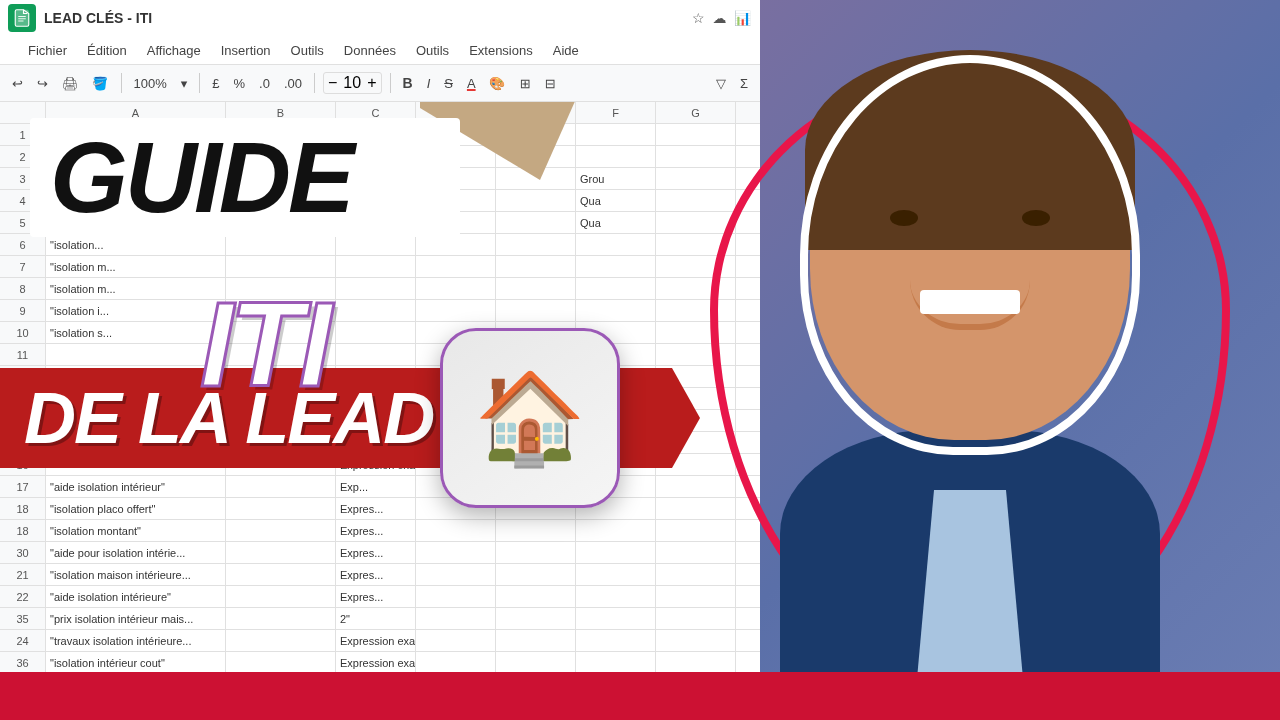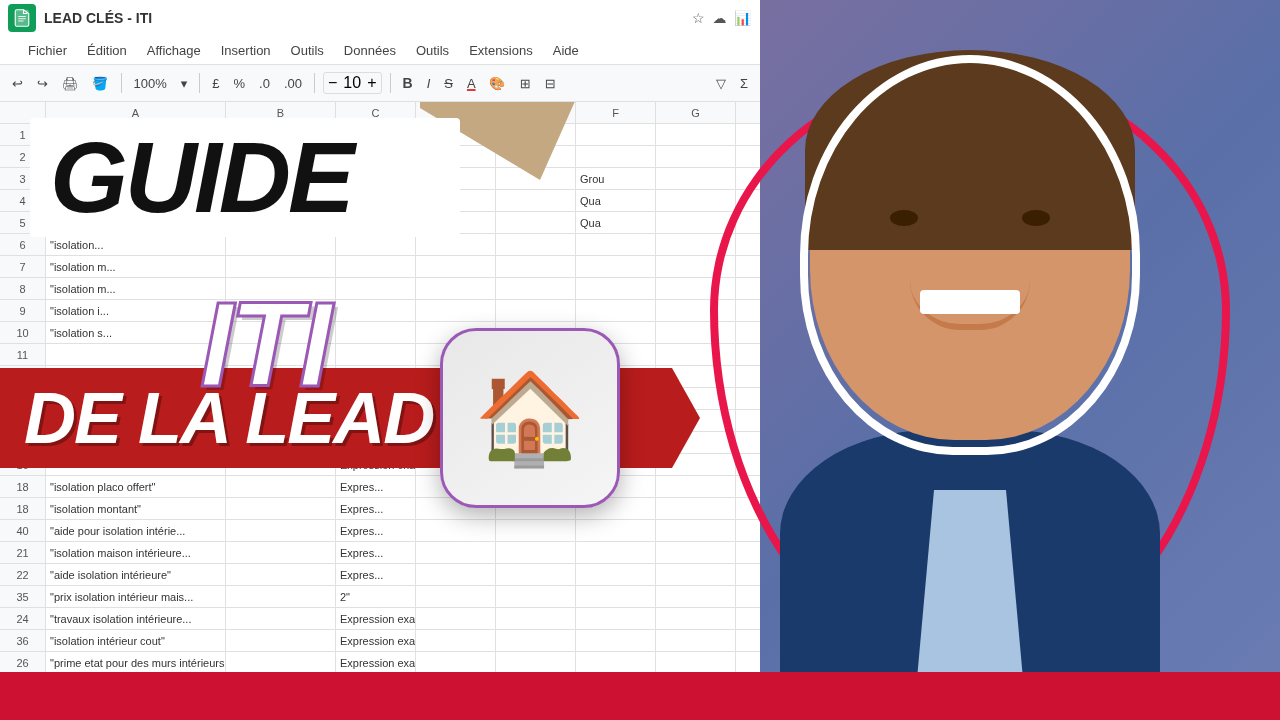--- a/index.html
+++ b/index.html
@@ -705,41 +705,51 @@
         <div class="row-num">16</div>
         <div class="grid-cell col-a"></div>
         <div class="grid-cell col-b"></div>
         <div class="grid-cell col-c">Expression exacte</div>
         <div class="grid-cell col-d"></div>
         <div class="grid-cell col-e"></div>
         <div class="grid-cell col-f">Qua</div>
         <div class="grid-cell col-g"></div>
       </div>
       <div class="grid-row">
+        <div class="row-num">17</div>
+        <div class="grid-cell col-a">"aide isolation intérieur"</div>
+        <div class="grid-cell col-b"></div>
+        <div class="grid-cell col-c">Exp...</div>
+        <div class="grid-cell col-d"></div>
+        <div class="grid-cell col-e"></div>
+        <div class="grid-cell col-f">Qua</div>
+        <div class="grid-cell col-g"></div>
+      </div>
+      <div class="grid-row">
         <div class="row-num">18</div>
         <div class="grid-cell col-a">"isolation placo offert"</div>
         <div class="grid-cell col-b"></div>
         <div class="grid-cell col-c">Expres...</div>
         <div class="grid-cell col-d"></div>
         <div class="grid-cell col-e"></div>
         <div class="grid-cell col-f"></div>
         <div class="grid-cell col-g"></div>
       </div>
       <div class="grid-row">
         <div class="row-num">18</div>
         <div class="grid-cell col-a">"isolation montant"</div>
         <div class="grid-cell col-b"></div>
         <div class="grid-cell col-c">Expres...</div>
         <div class="grid-cell col-d"></div>
         <div class="grid-cell col-e"></div>
         <div class="grid-cell col-f"></div>
         <div class="grid-cell col-g"></div>
       </div>
       <div class="grid-row">
-        <div class="row-num">40</div>
+        <div class="row-num">30</div>
         <div class="grid-cell col-a">"aide pour isolation intérie...</div>
         <div class="grid-cell col-b"></div>
         <div class="grid-cell col-c">Expres...</div>
         <div class="grid-cell col-d"></div>
         <div class="grid-cell col-e"></div>
         <div class="grid-cell col-f"></div>
         <div class="grid-cell col-g"></div>
       </div>
       <div class="grid-row">
         <div class="row-num">21</div>

